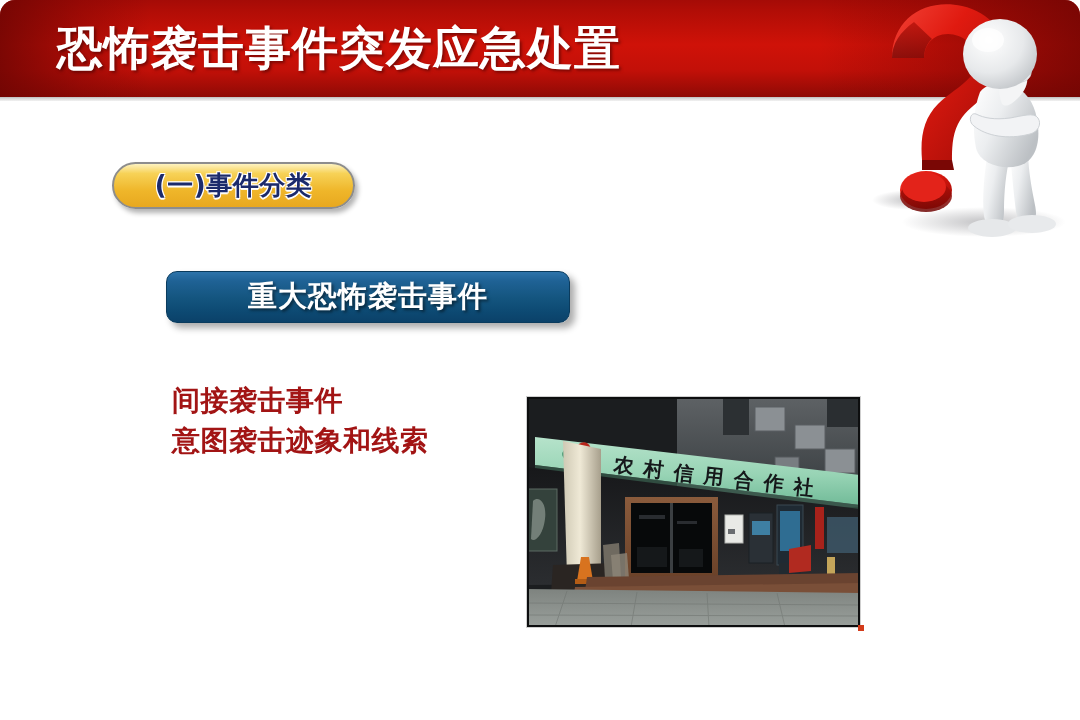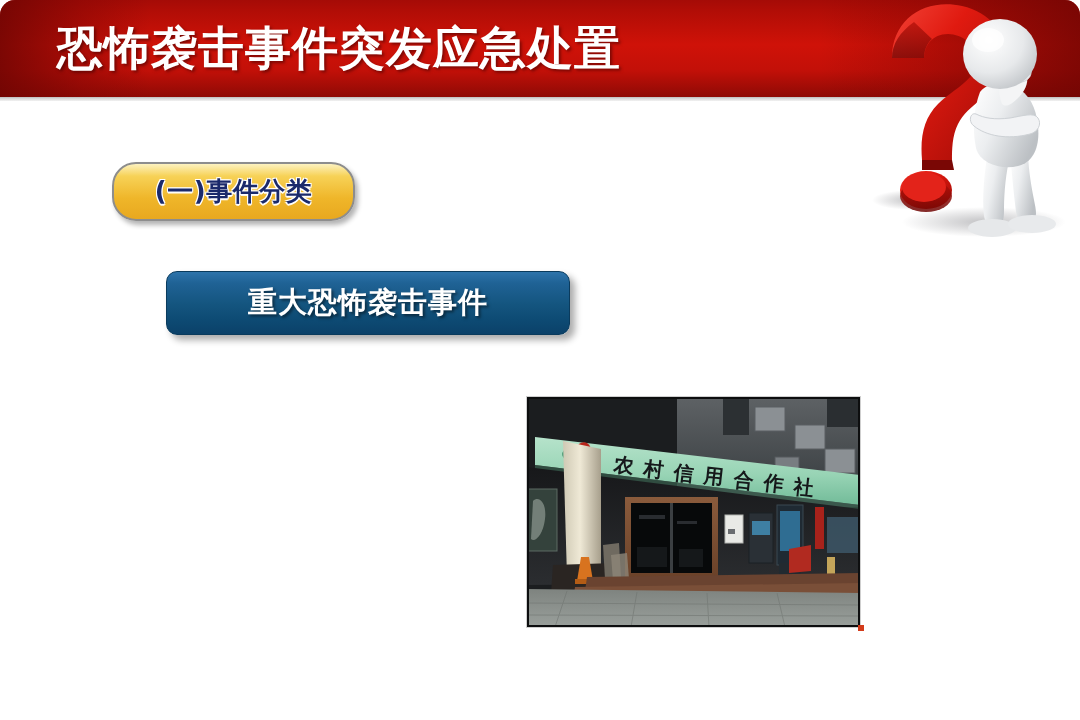--- a/index.html
+++ b/index.html
@@ -68,21 +68,21 @@
     left: 852px; top: 0px;
     width: 228px; height: 240px;
     z-index: 4;
   }
   #thinker-graphic svg { display: block; }
 
   
   #section-pill {
     position: absolute;
     left: 112px; top: 162px;
-    width: 243px; height: 59px;
+    width: 243px; height: 47px;
     border-radius: 24px;
     background: linear-gradient(180deg, #fdf2c0 0%, #f7d257 22%, #efb62a 62%, #e8a81f 100%);
     border: 2px solid #8d8d8d;
     box-sizing: border-box;
     box-shadow: 3px 4px 5px rgba(0,0,0,0.30);
     display: flex;
     align-items: center;
     justify-content: center;
   }
   #section-pill-label {
@@ -96,21 +96,21 @@
        1px -1px 0 #ffffff,
       -1px  1px 0 #ffffff,
        1px  1px 0 #ffffff,
        0px  2px 0 rgba(255,255,255,0.9);
   }
 
   
   #major-event-button {
     position: absolute;
     left: 166px; top: 271px;
-    width: 404px; height: 64px;
+    width: 404px; height: 52px;
     border-radius: 11px;
     background: linear-gradient(180deg, #2e74ab 0%, #1f6295 18%, #14557f 52%, #0d4a73 78%, #0b4169 100%);
     box-shadow: 5px 5px 7px rgba(0,0,0,0.33);
     display: flex;
     align-items: center;
     justify-content: center;
     border: 1px solid #0a3b5d;
     box-sizing: border-box;
   }
   #major-event-label {
@@ -238,20 +238,24 @@
   </div>
 
   <div id="section-pill">
     <span id="section-pill-label">(一)事件分类</span>
   </div>
 
   <div id="major-event-button">
     <span id="major-event-label">重大恐怖袭击事件</span>
   </div>
 
+  <div id="red-items">
+    <div class="red-item">间接袭击事件</div>
+    <div class="red-item">意图袭击迹象和线索</div>
+  </div>
 
   <div id="bank-photo">
     <svg width="333" height="230" viewBox="0 0 333 230" xmlns="http://www.w3.org/2000/svg">
       <defs>
         <linearGradient id="skyWall" x1="0" y1="0" x2="0" y2="1">
           <stop offset="0%" stop-color="#5e6265"></stop>
           <stop offset="100%" stop-color="#33383b"></stop>
         </linearGradient>
         <linearGradient id="signGrad" x1="0" y1="0" x2="0" y2="1">
           <stop offset="0%" stop-color="#b6e3cb"></stop>

